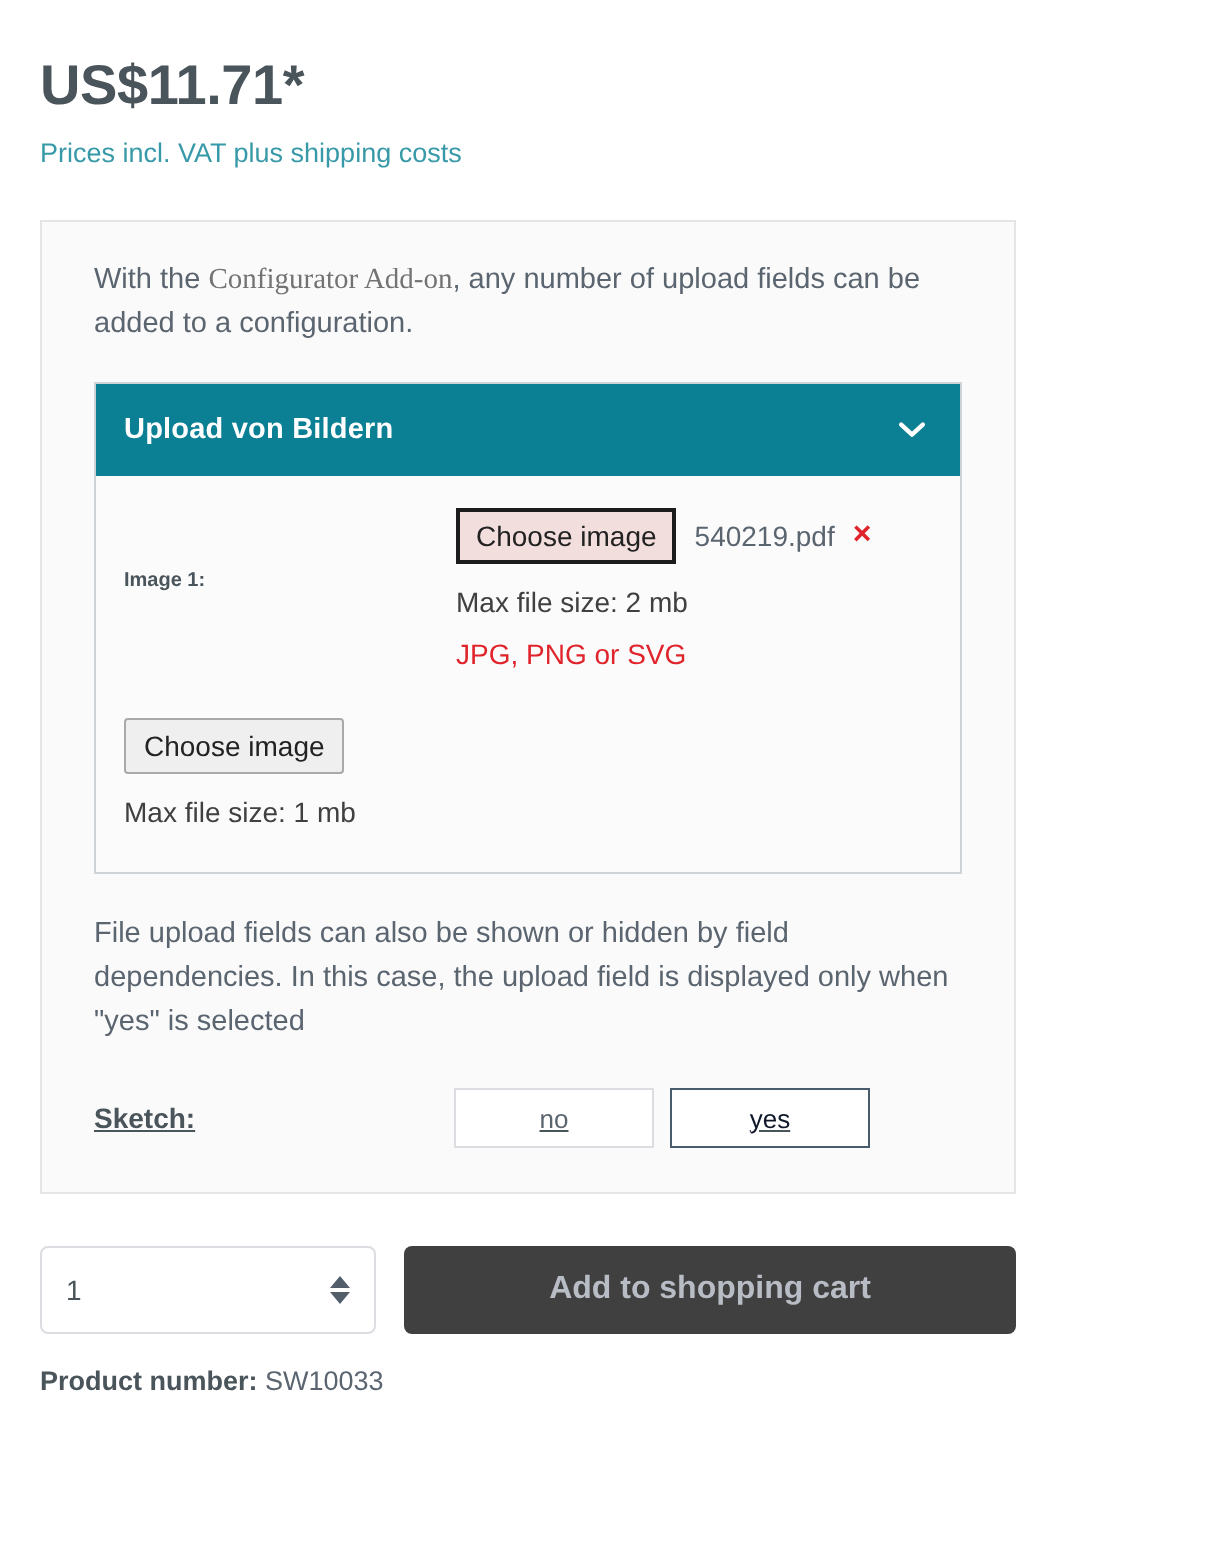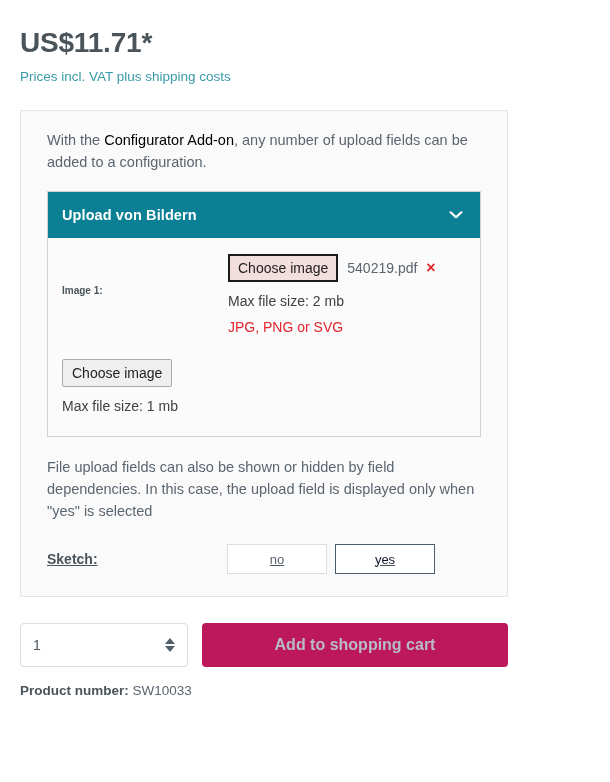--- a/index.html
+++ b/index.html
@@ -50,22 +50,23 @@
     padding: 18px 26px 22px 26px;
   }
   .panel-intro {
     margin: 0;
     font-size: 14.5px;
     line-height: 22px;
     color: #5b6570;
   }
   .panel-intro a,
   .link {
-    color: #000000;
+    color: #737373;
     text-decoration: none;
+    font-family: Liberation Serif, serif;
   }
 
   
   .upload-card {
     margin-top: 18px;
     border: 1px solid #cfd3d6;
     background: #fbfbfb;
     box-sizing: border-box;
   }
   .upload-card-header {
@@ -241,21 +242,21 @@
   }
   .qty-arrows i.up   { border-bottom: 6px solid #525f6b; }
   .qty-arrows i.down { border-top: 6px solid #525f6b; }
 
   .cart-btn {
     flex: 1 1 auto;
     margin-left: 14px;
     height: 44px;
     border: none;
     border-radius: 4px;
-    background: #be185d;
+    background: #404040;
     color: #b8bcc4;
     font-family: "Liberation Sans", sans-serif;
     font-size: 16px;
     font-weight: bold;
     cursor: default;
   }
 
   .product-number {
     margin: 0;
     padding-top: 16px;

